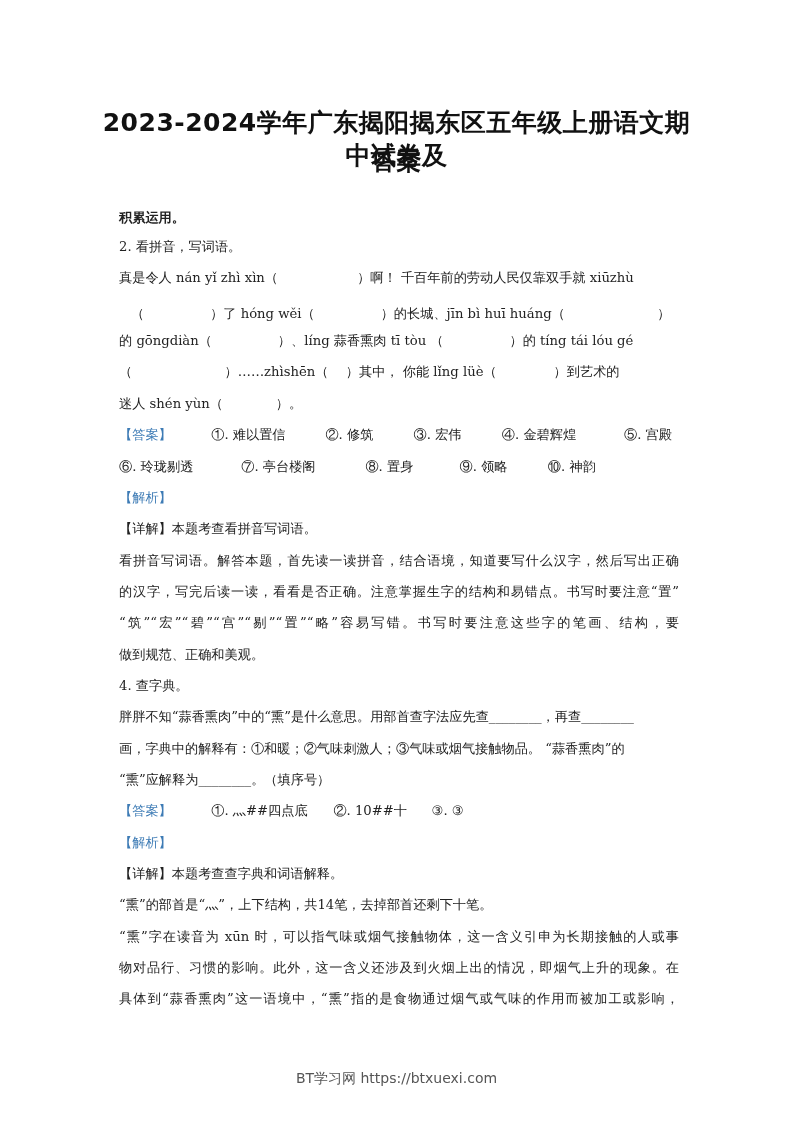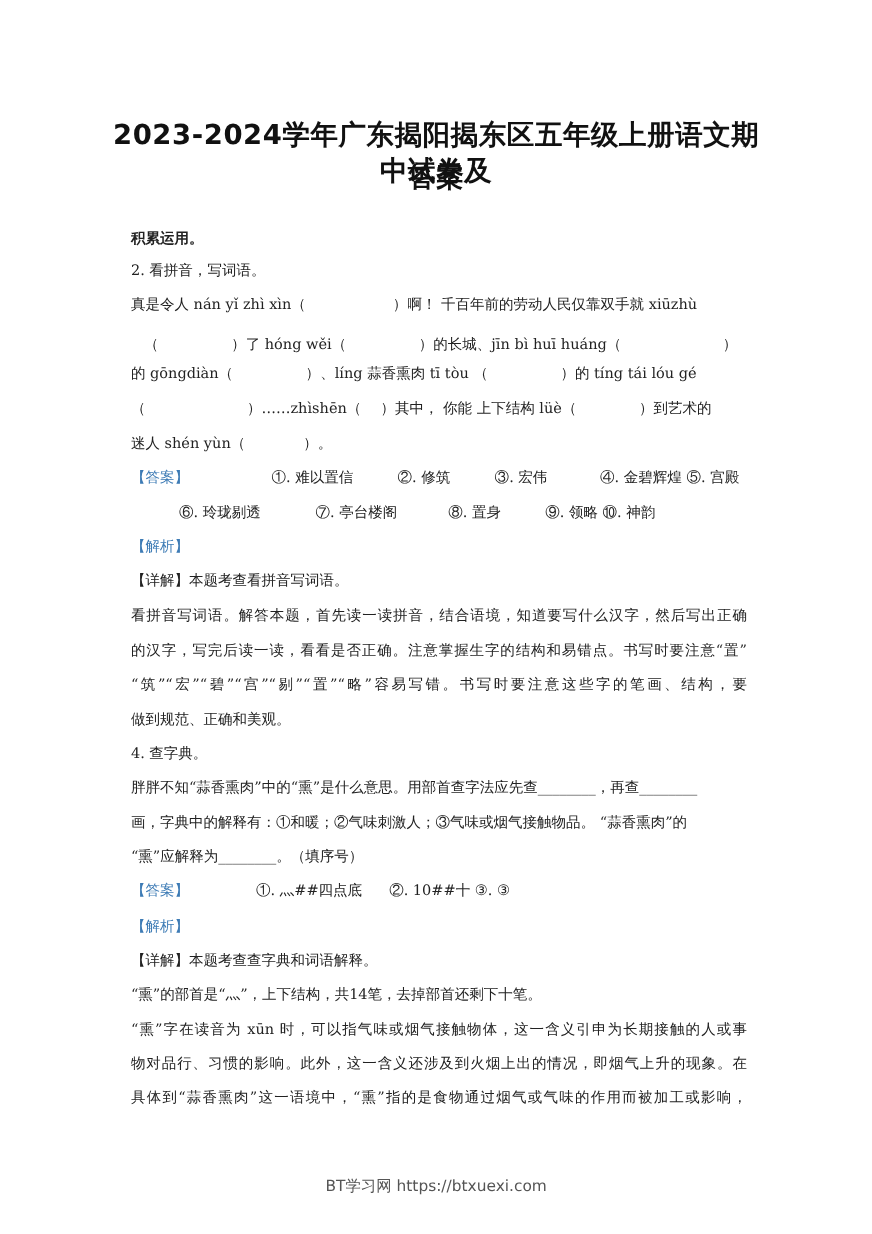--- a/index.html
+++ b/index.html
@@ -8,39 +8,39 @@
   .page { position:absolute; left:0; top:0; width:793px; height:1122px; }
   .title { position:absolute; left:100px; width:593px; text-align:center;
            font-family:"DejaVu Sans","Liberation Sans",sans-serif; font-weight:bold;
            font-size:25px; color:#111; letter-spacing:0.5px; }
   .t1 { top:106px; }
   .t2 { top:144px; }
   .line { position:absolute; left:119px; width:560px; font-size:13.2px; line-height:20px;
           white-space:nowrap; color:#222; }
   .bold { font-weight:bold; font-family:"DejaVu Sans","Liberation Sans",sans-serif; }
   .blue { color:#3d7bb5; }
-  .ans-item { display:inline-block;text-align:right; }
+  .ans-item { display:inline-block; }
   .footer { position:absolute; left:0; width:793px; top:1070px; text-align:center;
             font-family:"DejaVu Sans","Liberation Sans",sans-serif; font-size:14px; color:#555; }
   .just { text-align:justify; text-align-last:justify; }
 </style>
 </head>
 <body>
 
 <div class="page">
   <div class="title t1">2023-2024学年广东揭阳揭东区五年级上册语文期中试卷及</div>
   <div class="title t2">答案</div>
 
   <div class="line bold" style="top:208px;">积累运用。</div>
 
   <div class="line" style="top:237px;">2. 看拼音，写词语。</div>
   <div class="line" style="top:268px;">真是令人 nán yǐ zhì xìn（　　　　　　）啊！ 千百年前的劳动人民仅靠双手就 xiūzhù</div>
   <div class="line" style="top:304px;margin-left:12px;">（　　　　　）了 hóng wěi（　　　　　）的长城、jīn bì huī huáng（　　　　　　　）</div>
   <div class="line" style="top:331px;">的 gōngdiàn（　　　　　）、líng 蒜香熏肉 tī tòu （　　　　　）的 tíng tái lóu gé</div>
-  <div class="line" style="top:362px;">（　　　　　　　）……zhìshēn（　 ）其中， 你能 上下结构 lüè（　　　　 ）到艺术的</div>
+  <div class="line" style="top:362px;">（　　　　　　　）……zhìshēn（　 ）其中， 你能 lǐng lüè（　　　　 ）到艺术的</div>
   <div class="line" style="top:394px;">迷人 shén yùn（　　　　）。</div>
 
   <div class="line" style="top:425px;">
     <span class="blue" style="display:inline-block;width:88px;">【答案】</span>
     <span class="ans-item" style="width:110px;">①. 难以置信</span>
     <span class="ans-item" style="width:84px;">②. 修筑</span>
     <span class="ans-item" style="width:84px;">③. 宏伟</span>
     <span class="ans-item" style="width:118px;">④. 金碧辉煌</span>
     <span class="ans-item">⑤. 宫殿</span>
   </div>

